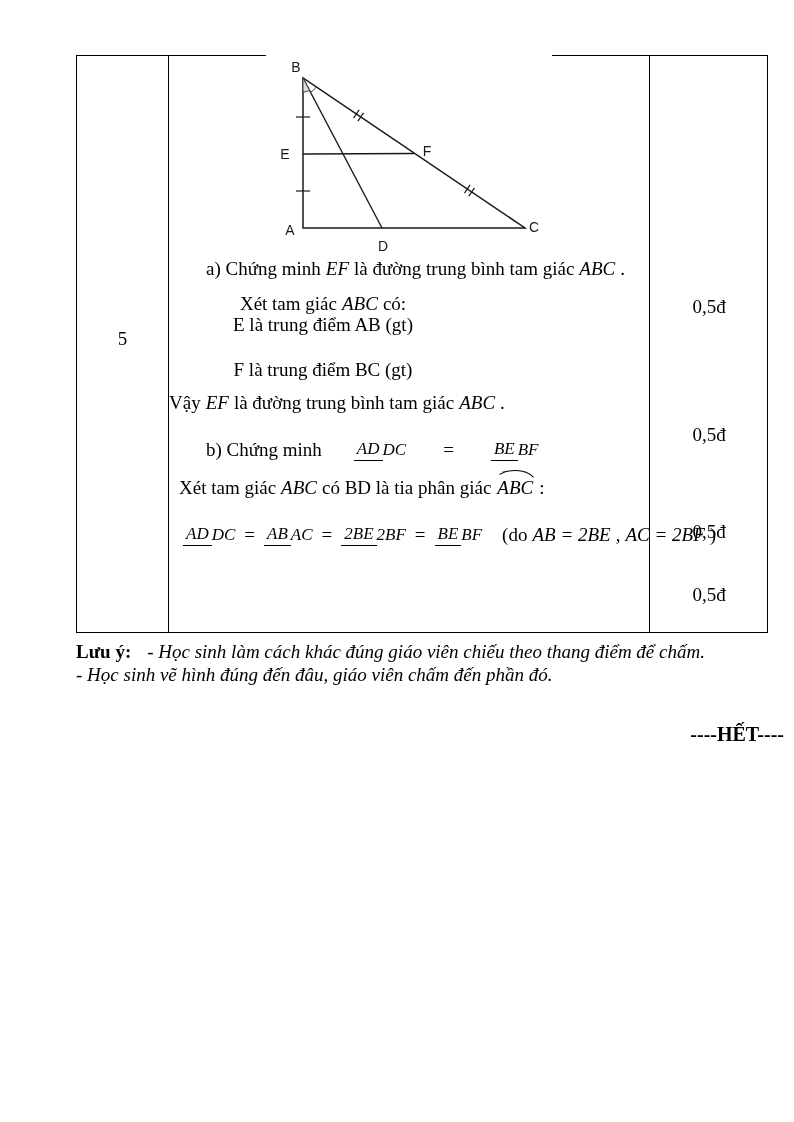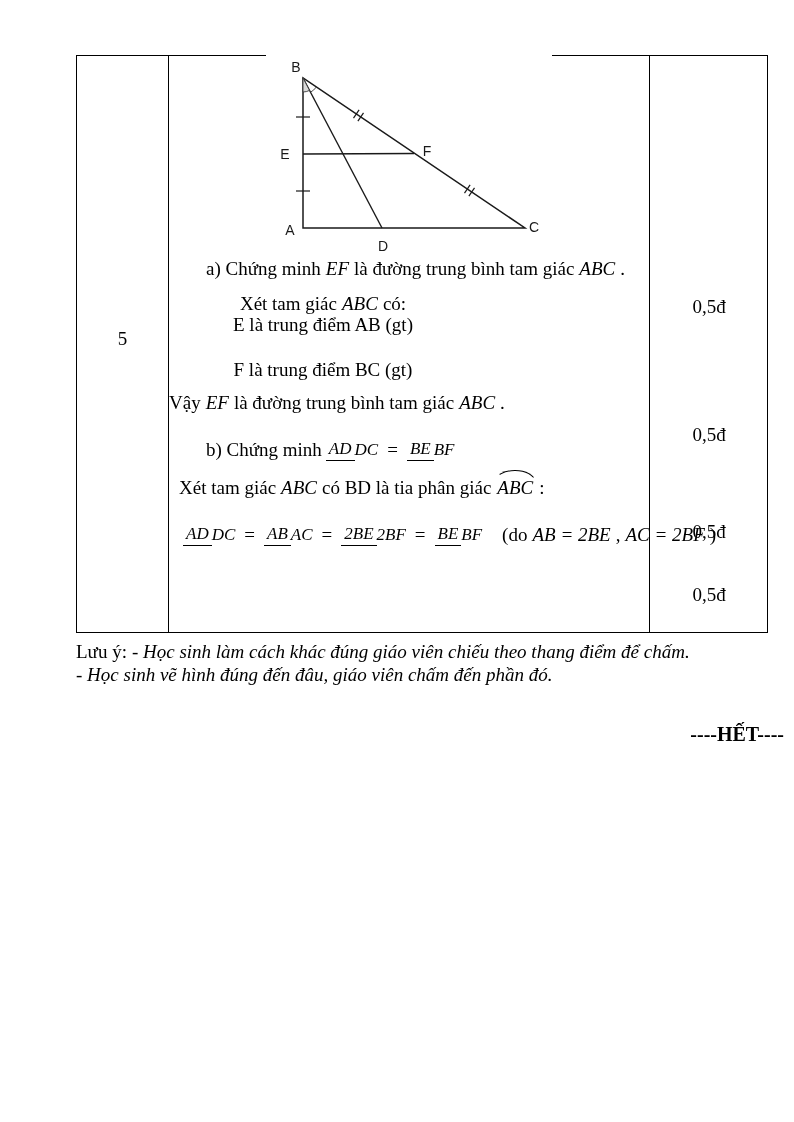--- a/index.html
+++ b/index.html
@@ -26,21 +26,21 @@
   .fig svg { display:block; }
   .fig text { font-family:"Liberation Sans", sans-serif; font-size:14px; fill:#1a1a1a; }
 
   .line { position:absolute; line-height:23px; white-space:nowrap; }
   .a-line   { left:129px; top:201px; }
   .centered { left:92px; width:480px; text-align:center; padding-right:172px; }
   .xet1 { top:236px; }
   .e-line { top:257px; }
   .f-line { top:302px;text-align:center; }
   .vay-line { top:335px; }
-  .b-line { left:129px; top:368px; display:flex; align-items:center; height:50px; }
+  .b-line { left:129px; top:368px; display:flex; align-items:center; height:50px;gap:28px; }
   .xet2 { left:102px; top:420px; }
   .formula-line { left:102px; top:452px; display:flex; align-items:center; height:52px; }
 
   .m { font-style:italic; margin:0 5px; }
   .eq { margin:0 5px; }
   .frac { display:inline-flex; flex-direction:row; align-items:center;
           font-style:italic; margin:0 4px; line-height:21px; font-size:17px; }
   .frac .num { border-bottom:1.4px solid #000; padding:0 3px 1px; }
   .frac .den { padding-top:1px; }
   .hat { font-style:italic; position:relative; margin:0 6px; display:inline-block; }
@@ -51,21 +51,21 @@
   }
   .reason { margin-left:16px; }
 
   .mark { position:absolute; left:573px; width:118px; text-align:center; line-height:23px;margin-top:42px; }
   .mark-1 { top:197px; }
   .mark-2 { top:325px; }
   .mark-3 { top:422px; }
   .mark-4 { top:485px; }
 
   .notes { position:absolute; left:76px; top:640px; width:680px; line-height:23px; }
-  .note-label { font-weight:normal; font-style:normal; margin-right:5px; }
+  .note-label { font-weight:bold; font-style:normal; margin-right:16px; }
   .it { font-style:italic; }
   .het { position:absolute; left:0; top:723px; width:784px; text-align:right;
          font-weight:bold; font-size:20px; }
 </style>
 </head>
 <body>
 
 <div class="page">
 
   <div class="grading-table">

